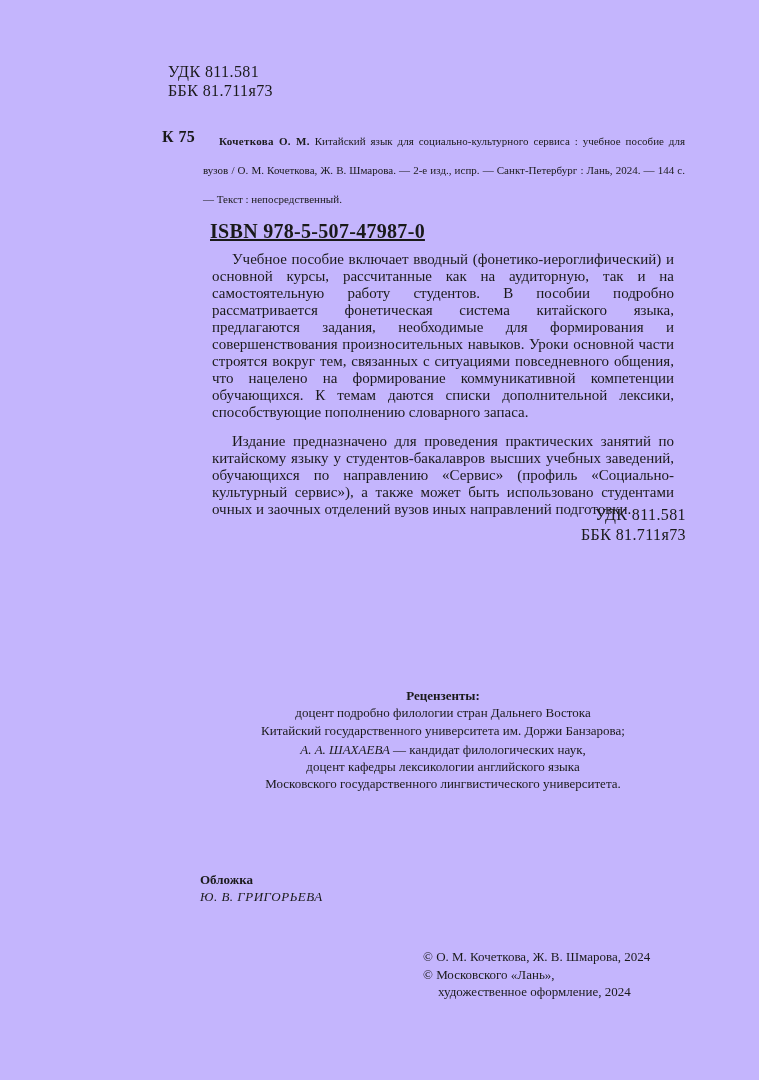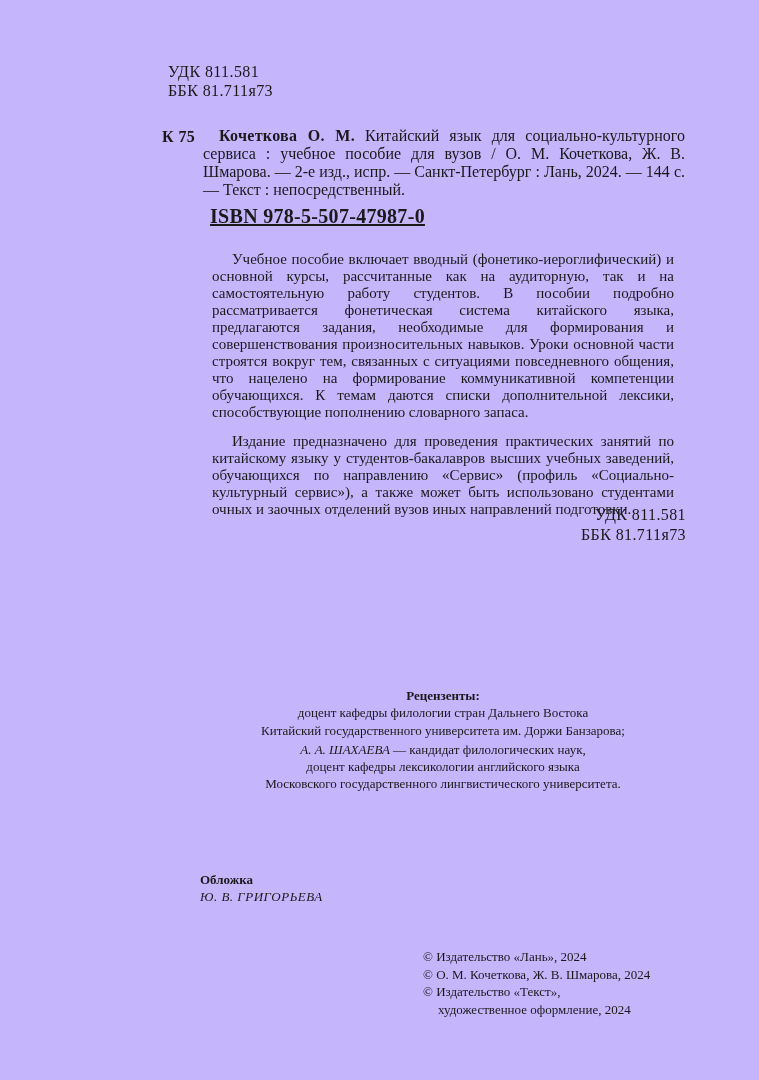--- a/index.html
+++ b/index.html
@@ -36,22 +36,22 @@
     position: absolute;
     left: 0;
     top: 1px;
     font-weight: bold;
     font-size: 16px;
     letter-spacing: 0.4px;
   }
   .card-entry {
     margin: 0 0 0 41px;
     width: 482px;
-    font-size: 16px;
-    line-height: 18px;
+    font-size: 11px;
+    line-height: 29px;
     text-align: justify;
     text-indent: 16px;
   }
   .card-entry b { letter-spacing: 0.3px; }
   .card-isbn {
     margin: 6px 0 0 48px;
     font-weight: bold;
     font-size: 20px;
     letter-spacing: 0.3px;
     text-decoration: underline;
@@ -138,35 +138,34 @@
   </div>
 
   <div class="udc-bottom">
     <div>УДК 811.581</div>
     <div>ББК 81.711я73</div>
   </div>
 
   <div class="reviewers">
     <div class="rev-heading">Рецензенты:</div>
     <div>
-      <div>доцент кафедры филологии стран Дальнего Востока</div>
+      <div>доцент подробно филологии стран Дальнего Востока</div>
       <div>Китайский государственного университета им. Доржи Банзарова;</div>
     </div>
     <div class="rev-block-2">
       <div><span class="rev-name">А. А. ШАХАЕВА</span><span> — кандидат филологических наук,</span></div>
       <div>доцент кафедры лексикологии английского языка</div>
       <div>Московского государственного лингвистического университета.</div>
     </div>
   </div>
 
   <div class="cover">
     <div class="cover-heading">Обложка</div>
     <div class="cover-name">Ю. В. ГРИГОРЬЕВА</div>
   </div>
 
   <div class="copyright">
-    <div>© Издательство «Лань», 2024</div>
     <div>© О. М. Кочеткова, Ж. В. Шмарова, 2024</div>
-    <div>© Издательство «Текст»,</div>
+    <div>© Московского «Лань»,</div>
     <div class="indent">художественное оформление, 2024</div>
   </div>
 
 </div>
 
 </body></html>

